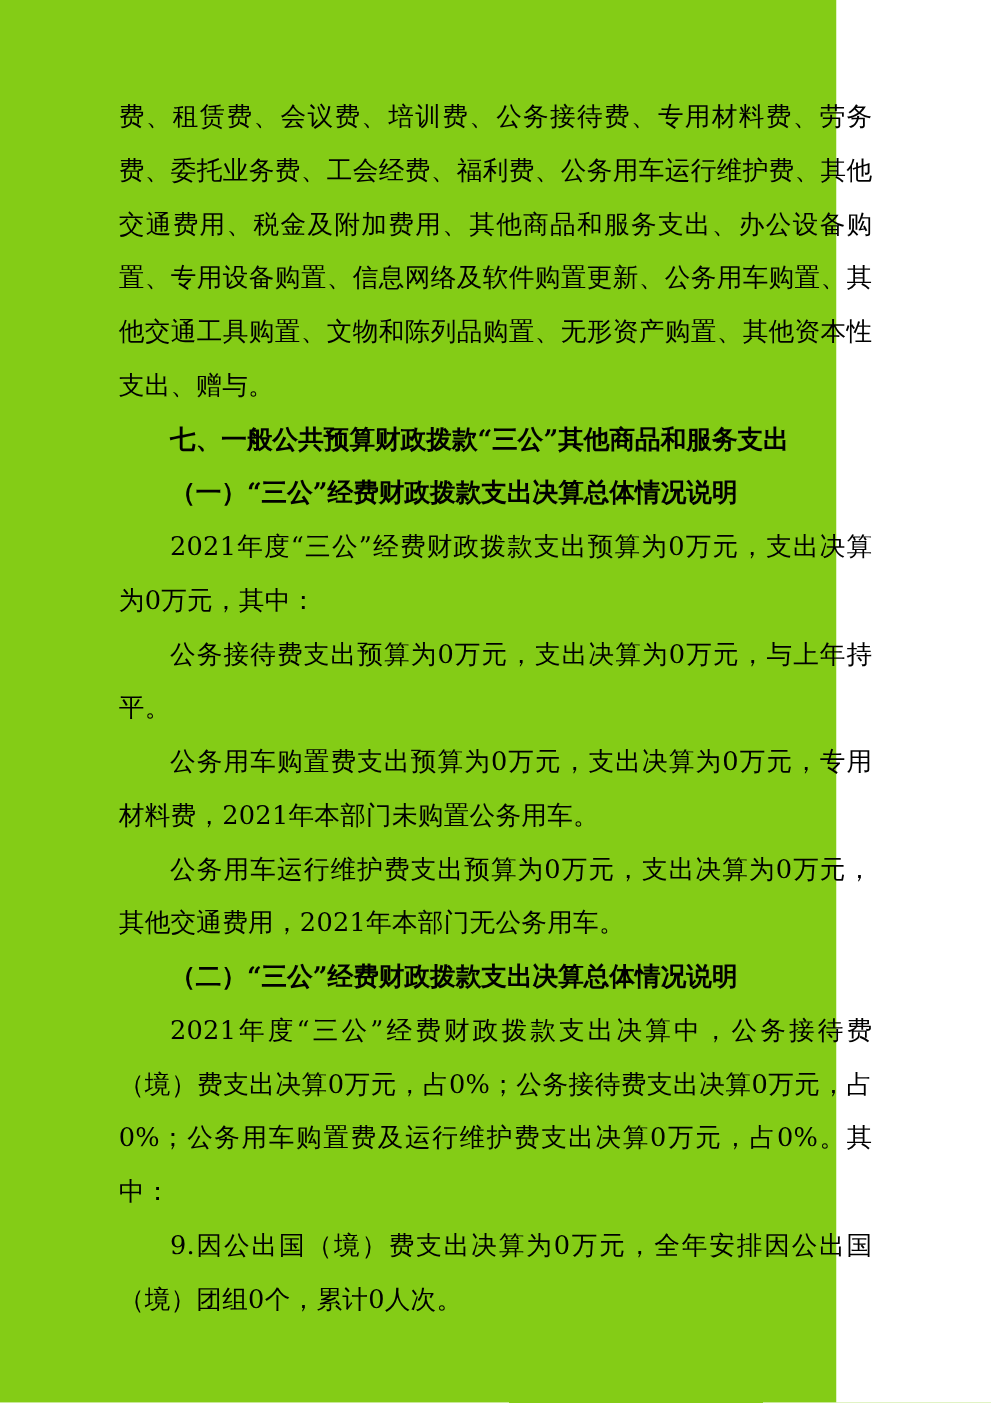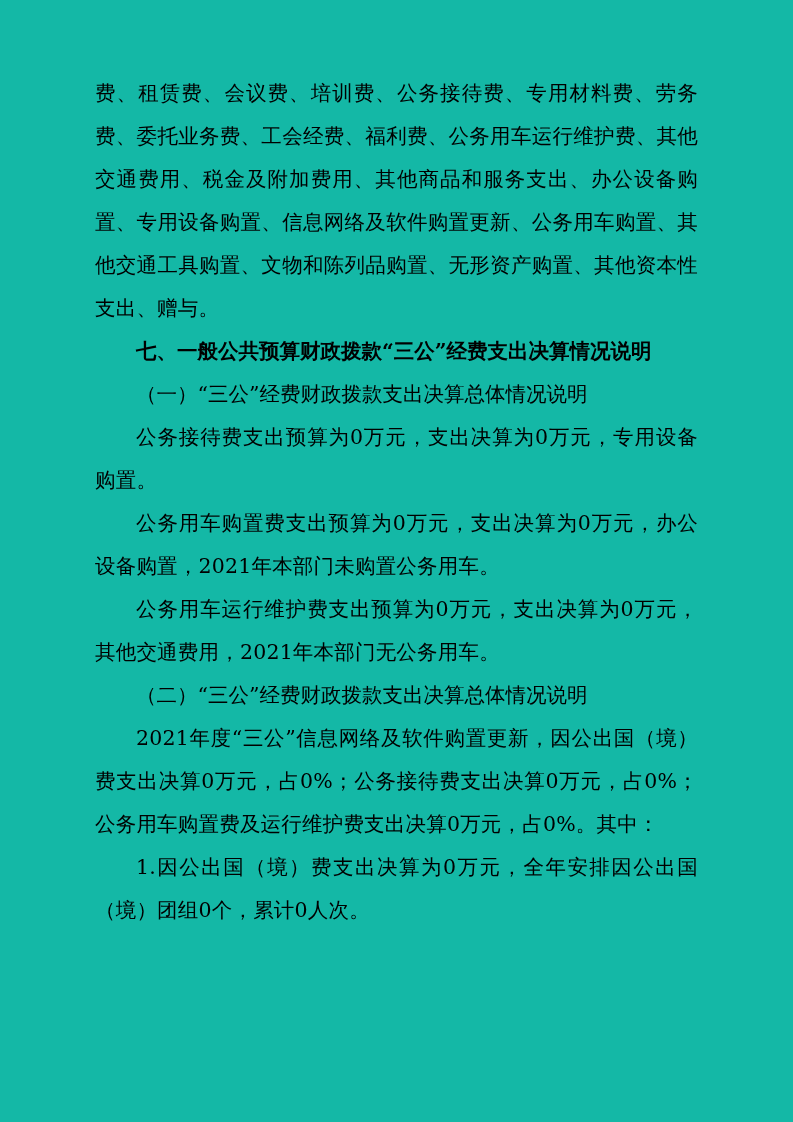--- a/index.html
+++ b/index.html
@@ -9,23 +9,23 @@
   }
   body {
     width: 793px;
     height: 1122px;
     font-family: "DejaVu Serif", "Liberation Serif", serif;
     color: #000000;
     overflow: hidden;
   }
   .page {
     position: relative;
-    width: 793px;
+    width: 669px;
     height: 1122px;
-    background: #14b8a6;
+    background: #84cc16;
     box-sizing: border-box;
     padding: 72px 95px 70px 95px;
   }
   .doc-body {
     width: 603px;
   }
   p {
     margin: 0;
     font-size: 20.5px;
     line-height: 43px;
@@ -38,45 +38,46 @@
   }
   p.indent {
     text-indent: 41px;
   }
   p.heading {
     font-weight: bold;
     text-indent: 41px;
     letter-spacing: 0px;
   }
   p.subheading {
-    font-weight: normal;
+    font-weight: bold;
     text-indent: 41px;
     letter-spacing: 0px;
   }
 </style>
 </head>
 <body>
 
 <div class="page">
   <div class="doc-body">
 
     <p class="cont">费、租赁费、会议费、培训费、公务接待费、专用材料费、劳务费、委托业务费、工会经费、福利费、公务用车运行维护费、其他交通费用、税金及附加费用、其他商品和服务支出、办公设备购置、专用设备购置、信息网络及软件购置更新、公务用车购置、其他交通工具购置、文物和陈列品购置、无形资产购置、其他资本性支出、赠与。</p>
 
-    <p class="heading">七、一般公共预算财政拨款“三公”经费支出决算情况说明</p>
+    <p class="heading">七、一般公共预算财政拨款“三公”其他商品和服务支出</p>
 
     <p class="subheading">（一）“三公”经费财政拨款支出决算总体情况说明</p>
 
+    <p class="indent">2021年度“三公”经费财政拨款支出预算为0万元，支出决算为0万元，其中：</p>
 
 
-    <p class="indent">公务接待费支出预算为0万元，支出决算为0万元，专用设备购置。</p>
+    <p class="indent">公务接待费支出预算为0万元，支出决算为0万元，与上年持平。</p>
 
-    <p class="indent">公务用车购置费支出预算为0万元，支出决算为0万元，办公设备购置，2021年本部门未购置公务用车。</p>
+    <p class="indent">公务用车购置费支出预算为0万元，支出决算为0万元，专用材料费，2021年本部门未购置公务用车。</p>
 
     <p class="indent">公务用车运行维护费支出预算为0万元，支出决算为0万元，其他交通费用，2021年本部门无公务用车。</p>
 
     <p class="subheading">（二）“三公”经费财政拨款支出决算总体情况说明</p>
 
-    <p class="indent">2021年度“三公”信息网络及软件购置更新，因公出国（境）费支出决算0万元，占0%；公务接待费支出决算0万元，占0%；公务用车购置费及运行维护费支出决算0万元，占0%。其中：</p>
+    <p class="indent">2021年度“三公”经费财政拨款支出决算中，公务接待费（境）费支出决算0万元，占0%；公务接待费支出决算0万元，占0%；公务用车购置费及运行维护费支出决算0万元，占0%。其中：</p>
 
-    <p class="indent">1.因公出国（境）费支出决算为0万元，全年安排因公出国（境）团组0个，累计0人次。</p>
+    <p class="indent">9.因公出国（境）费支出决算为0万元，全年安排因公出国（境）团组0个，累计0人次。</p>
 
   </div>
 </div>
 
 </body></html>

